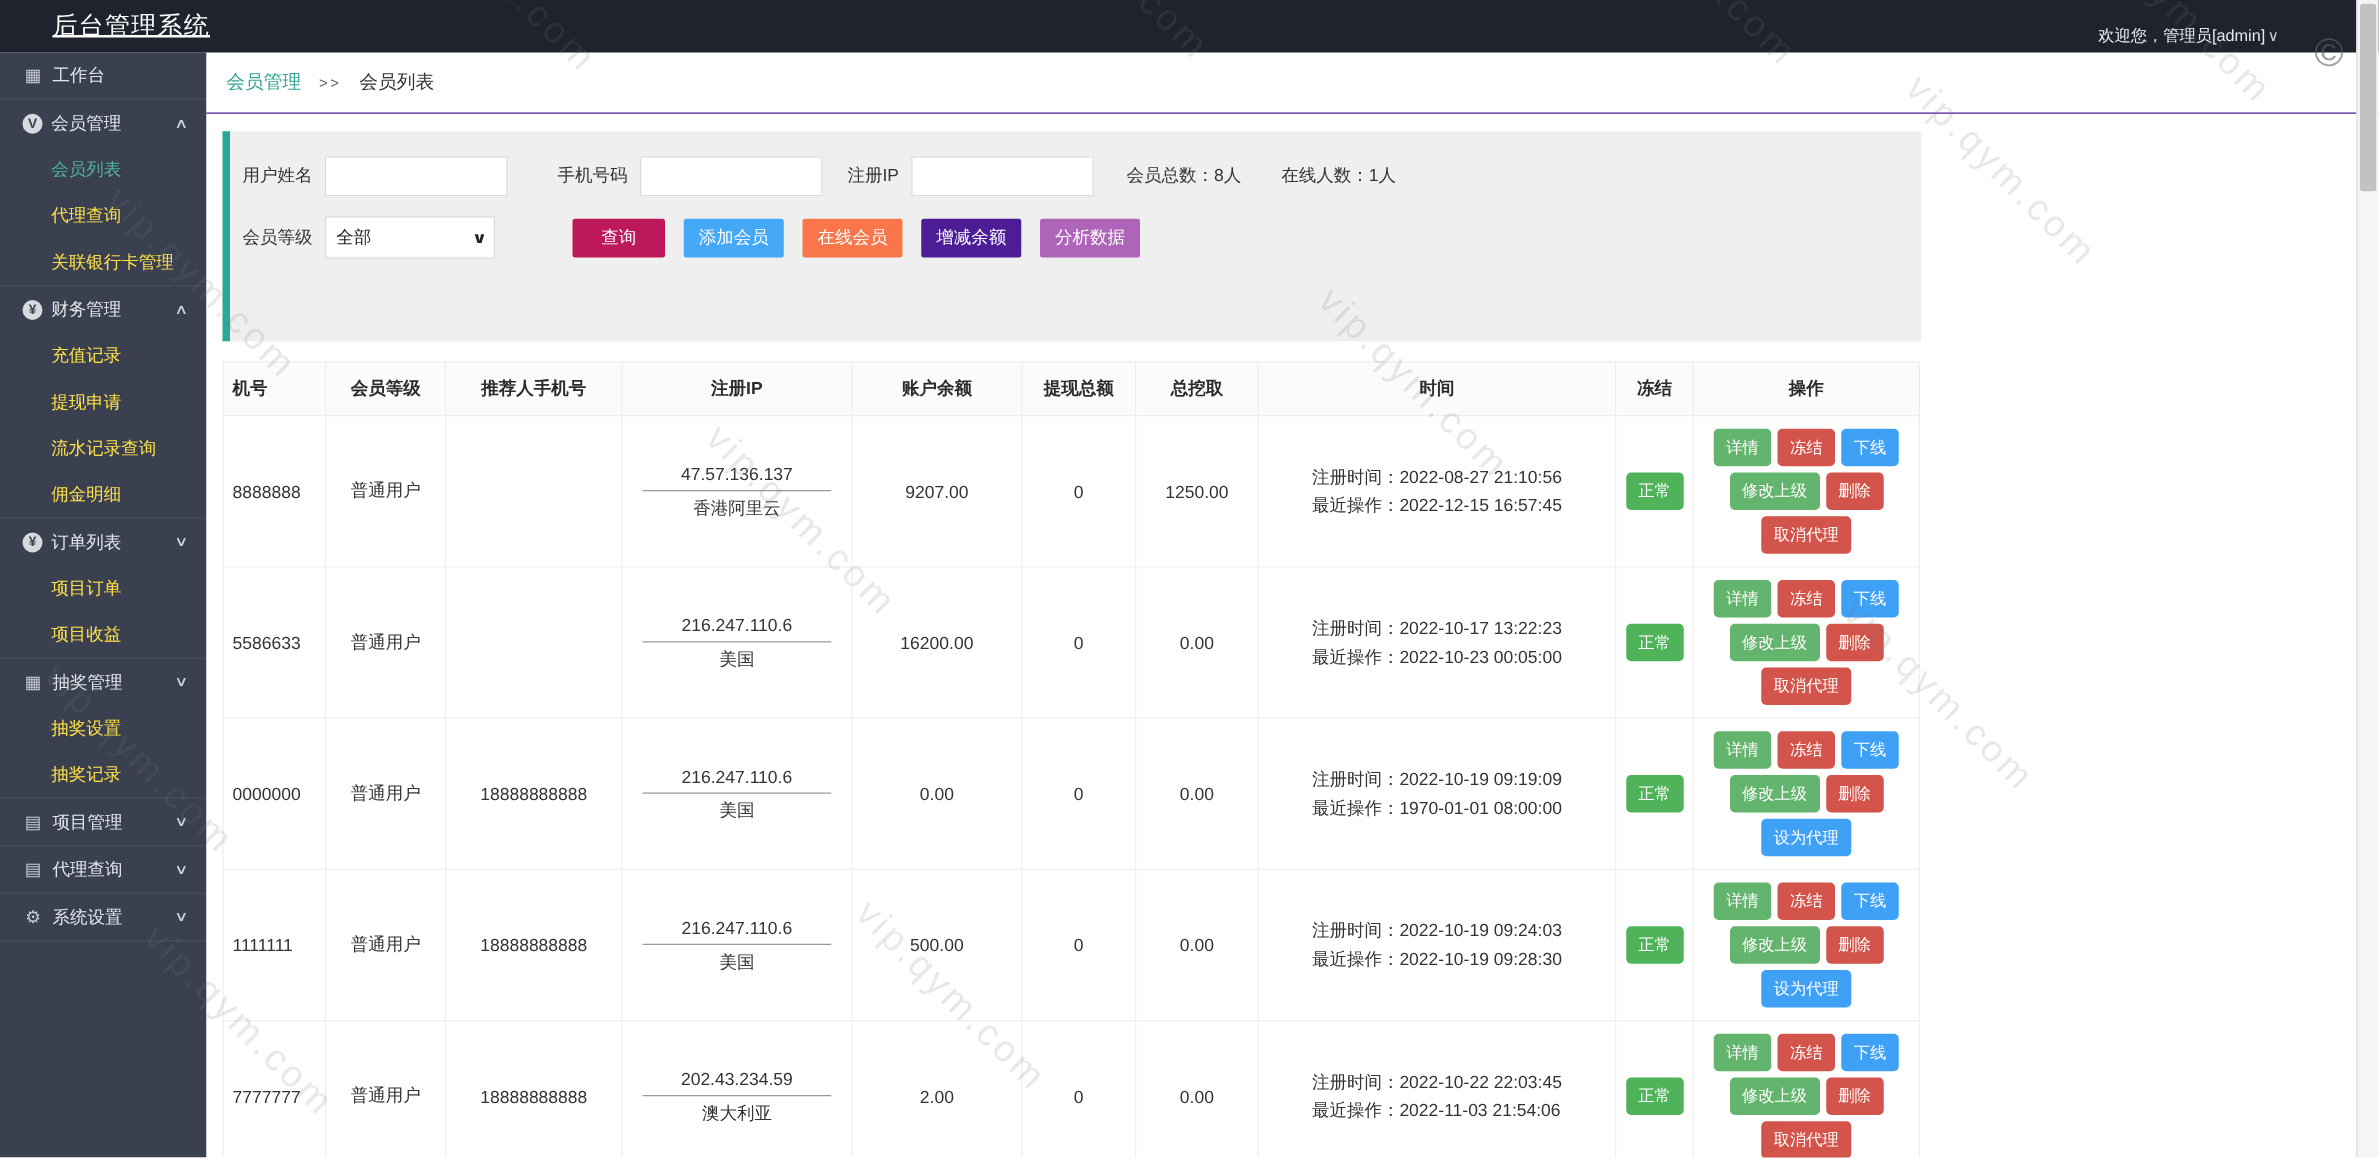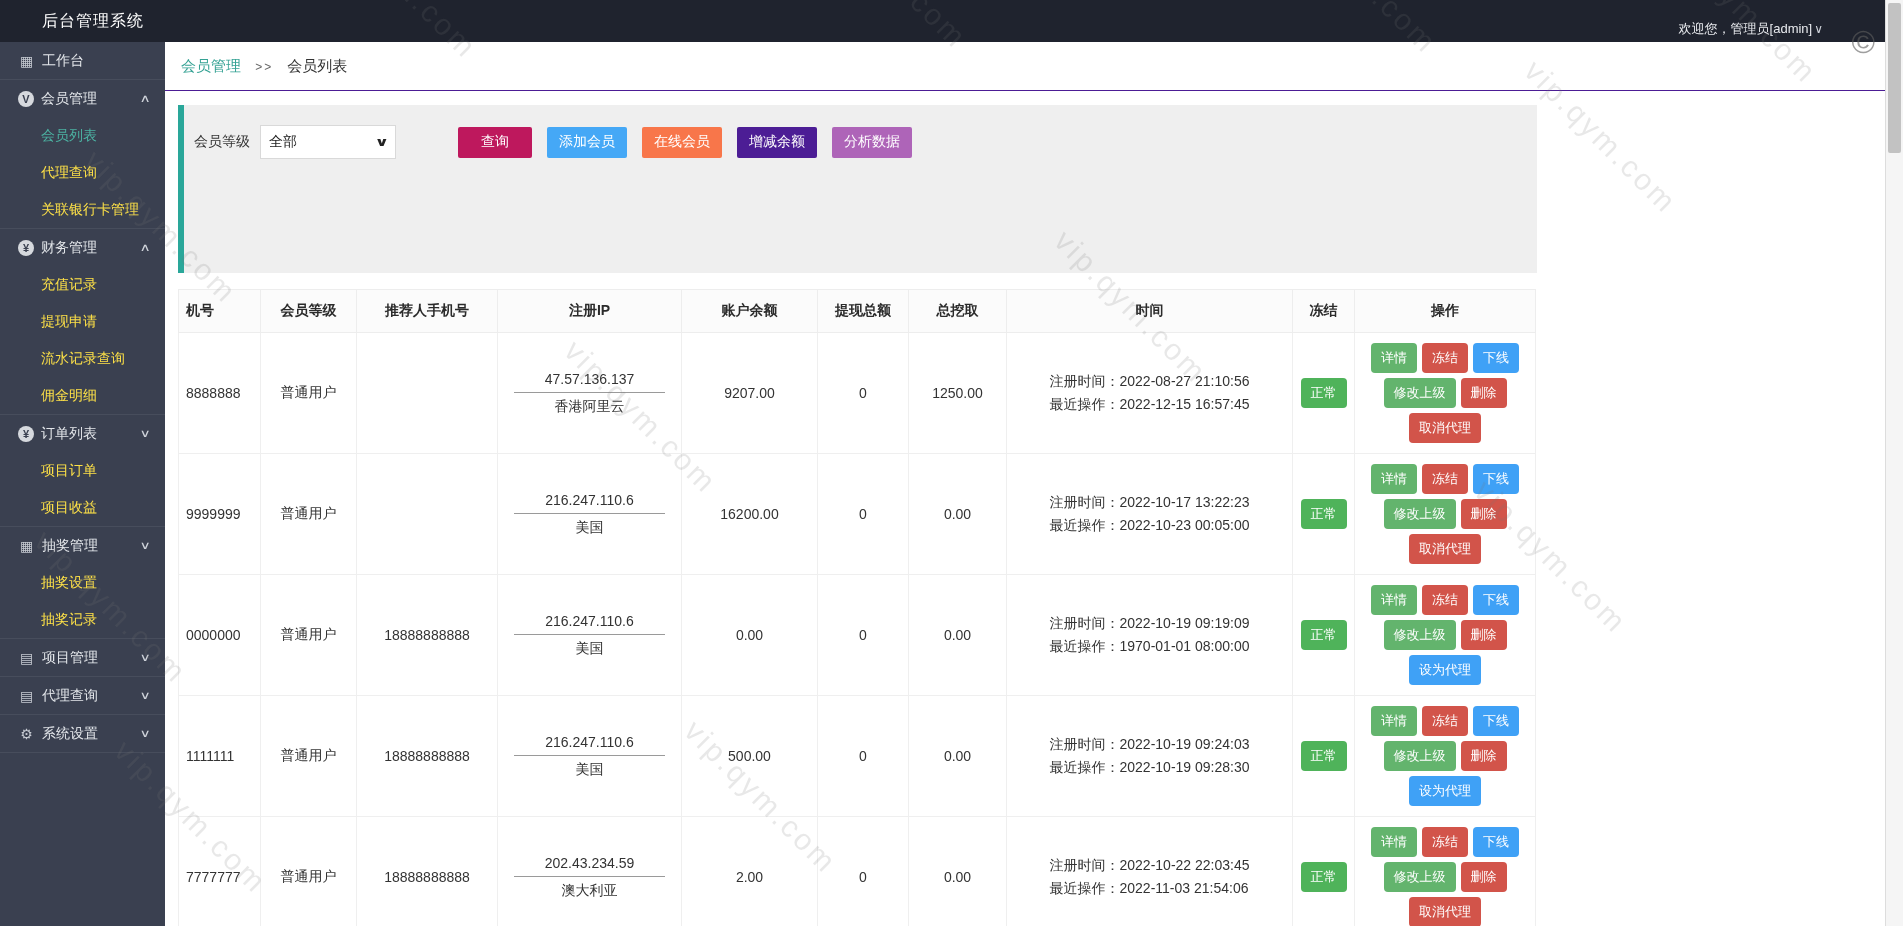--- a/index.html
+++ b/index.html
@@ -9,21 +9,21 @@
     font-family:"Liberation Sans","DejaVu Sans",sans-serif;
     -webkit-font-smoothing:antialiased;
   }
   
   .top-header{
     position:absolute;left:0;top:0;width:100%;height:42px;
     background:#1f232e;z-index:5;
   }
   .app-title{
     position:absolute;left:42px;top:0;line-height:42px;
-    color:#ffffff;font-size:16px;letter-spacing:1px;
+    color:#ffffff;font-size:20px;letter-spacing:1px;text-decoration:underline;
   }
   .welcome{
     position:absolute;right:80px;top:0;line-height:58px;
     color:#e8eaee;font-size:13px;cursor:pointer;
   }
   .welcome .chev{font-size:12px;margin-left:2px;color:#cfd3da;}
   
   .sidebar{
     position:absolute;left:0;top:42px;width:165px;bottom:0;
     background:#3a4050;z-index:4;overflow:hidden;
@@ -68,21 +68,21 @@
   .f-label{font-size:14px;color:#333;margin-right:10px;white-space:nowrap;}
   .f-input{
     width:128px;height:30px;border:1px solid #dcdcdc;background:#fff;
     font-size:14px;padding:0 8px;outline:none;box-sizing:content-box;
   }
   .gap-a{margin-left:40px;} .gap-b{margin-left:20px;}
   .stats{margin-left:26px;font-size:14px;color:#333;}
   .stats span + span{margin-left:28px;}
   .select-box{
     width:118px;height:32px;background:#fff;border:1px solid #d9d9d9;
-    display:flex;align-items:center;padding:0 8px;cursor:pointer;font-size:14px;color:#222;
+    display:flex;align-items:center;padding:0 8px;cursor:pointer;font-size:14px;color:#222;font-family:Liberation Mono, monospace;
   }
   .select-box .sel-arrow{margin-left:auto;font-weight:bold;font-size:12px;transform:scaleX(1.5);color:#222;}
   .btn-area{margin-left:62px;display:flex;}
   .filter-btn{
     border:none;color:#fff;font-size:14px;min-width:74px;height:31px;
     padding:0 12px;margin-right:15px;cursor:pointer;border-radius:2px;
     font-family:inherit;
   }
   
   .member-table{
@@ -220,20 +220,32 @@
 
 <div class="main">
 
   <div class="breadcrumb-bar">
     <span class="crumb-parent">会员管理</span>
     <span class="crumb-sep">&gt;&gt;</span>
     <span class="crumb-current">会员列表</span>
   </div>
 
   <div class="filter-panel">
+    <div class="filter-row">
+      <span class="f-label">用户姓名</span>
+      <input class="f-input" type="text" style="">
+      <span class="f-label gap-a">手机号码</span>
+      <input class="f-input" type="text" style="">
+      <span class="f-label gap-b">注册IP</span>
+      <input class="f-input" type="text" style="">
+      <span class="stats">
+        <span>会员总数：8人</span>
+        <span>在线人数：1人</span>
+      </span>
+    </div>
     <div class="filter-row">
       <span class="f-label">会员等级</span>
       <div class="select-box">
         <span>全部</span>
         <span class="sel-arrow">∨</span>
       </div>
       <div class="btn-area">
           <button class="filter-btn" style="background: #be185d;">查询</button>
           <button class="filter-btn" style="background: rgb(69, 168, 246);">添加会员</button>
           <button class="filter-btn" style="background: rgb(248, 118, 74);">在线会员</button>
@@ -290,21 +302,21 @@
               <button class="op-btn btn-green">详情</button>
               <button class="op-btn btn-red">冻结</button>
               <button class="op-btn btn-blue">下线</button>
               <button class="op-btn btn-green">修改上级</button>
               <button class="op-btn btn-red">删除</button>
               <button class="op-btn btn-red">取消代理</button>
             </div>
           </td>
         </tr>
         <tr>
-          <td>9999999</td>
+          <td>5586633</td>
           <td>普通用户</td>
           <td></td>
           <td>
             <div class="ip-value">216.247.110.6</div>
             <div class="ip-divider"></div>
             <div class="ip-location">美国</div>
           </td>
           <td>16200.00</td>
           <td>0</td>
           <td>0.00</td>

